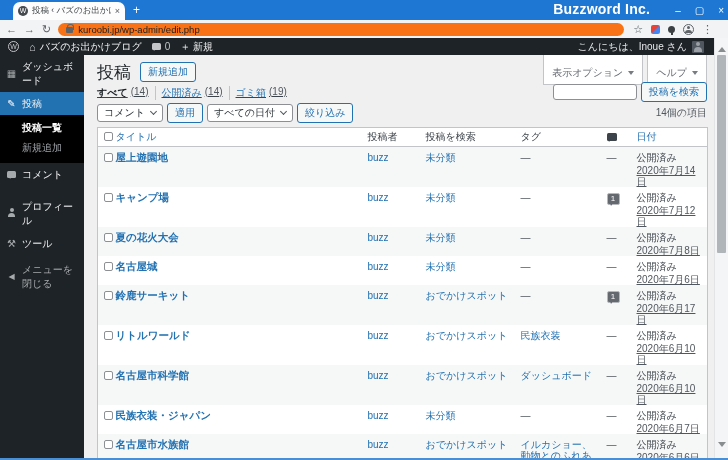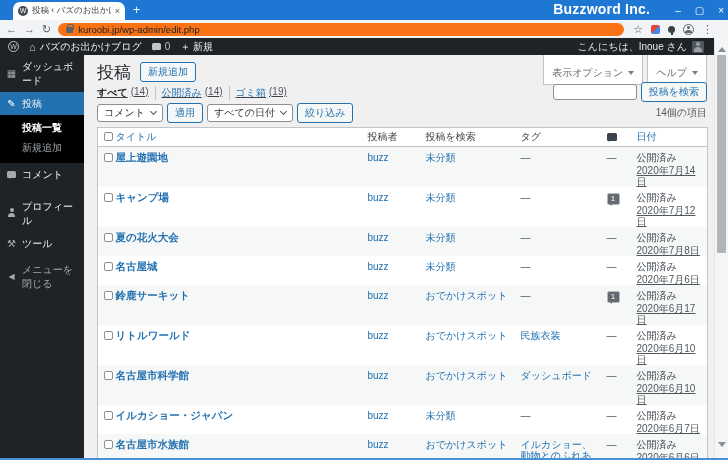--- a/index.html
+++ b/index.html
@@ -416,21 +416,21 @@
               <span class="dash">—</span>
             </td>
             <td class="col-date">
               <span class="status">公開済み</span>
               <span class="date">2020年6月10日</span>
             </td>
           </tr>
 
           <tr>
             <td class="col-cb"><span class="checkbox"></span></td>
-            <td class="col-title"><a class="title-link">イルカショー・ジャパン</a></td>
+            <td class="col-title"><a class="title-link">民族衣装・ジャパン</a></td>
             <td class="col-author"><a class="plain-link">buzz</a></td>
             <td class="col-cat"><a class="plain-link">未分類</a></td>
             <td class="col-tags">
               
               <span class="dash">—</span>
             </td>
             <td class="col-comments">
               
               <span class="dash">—</span>
             </td>

